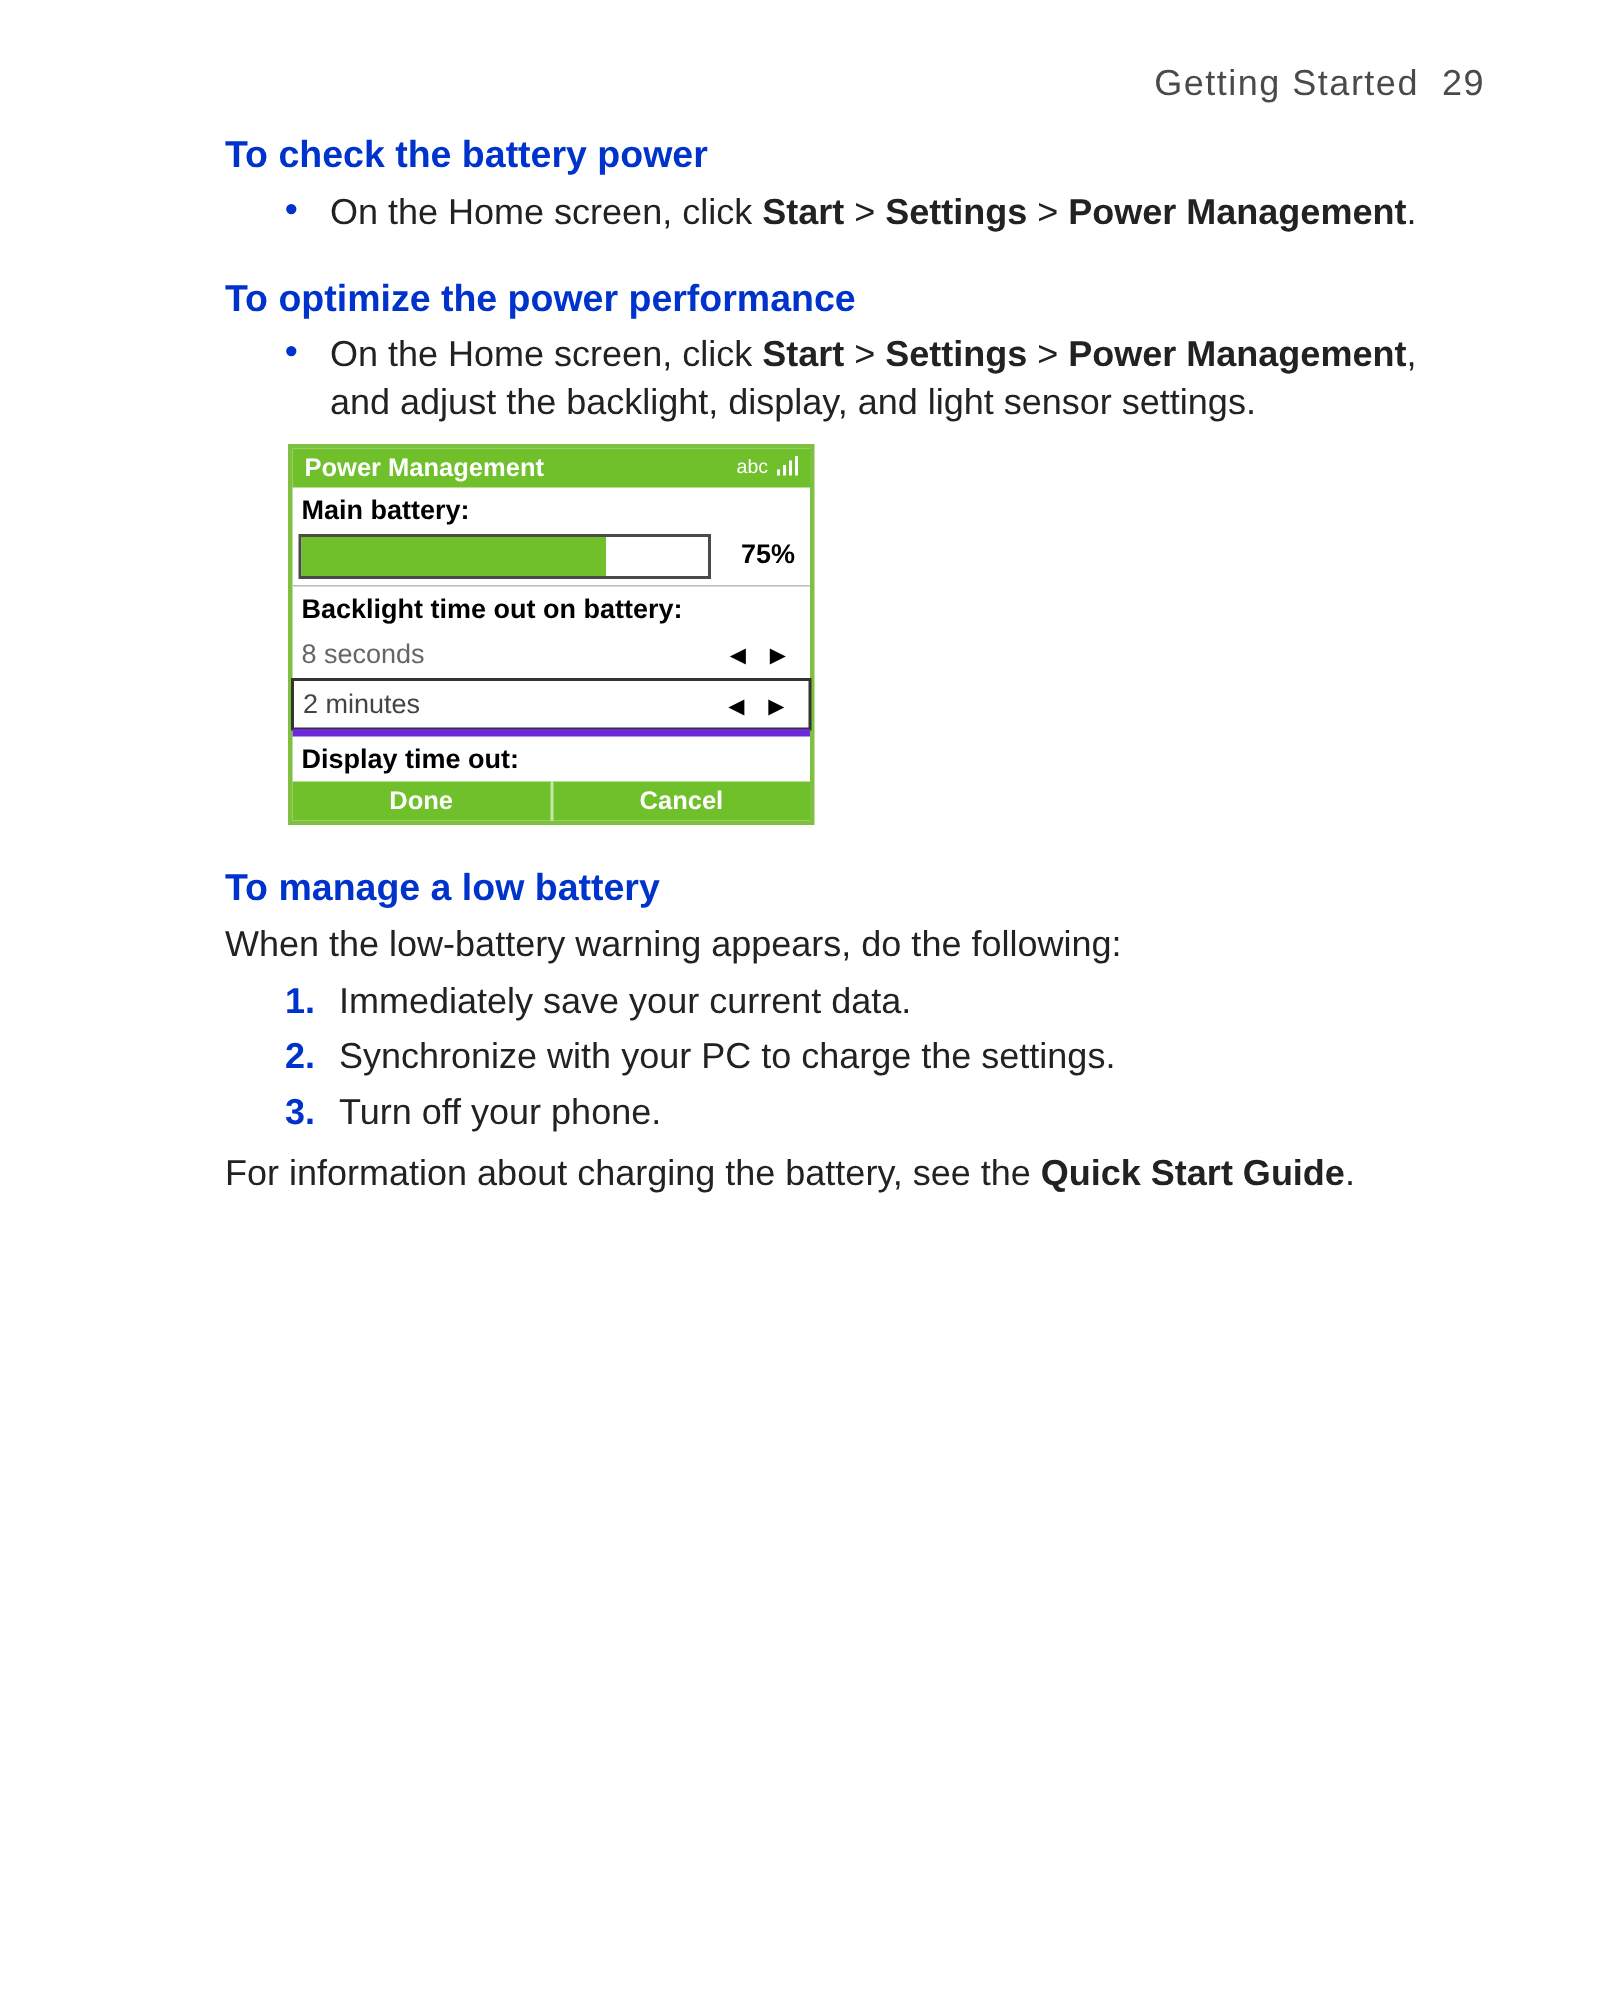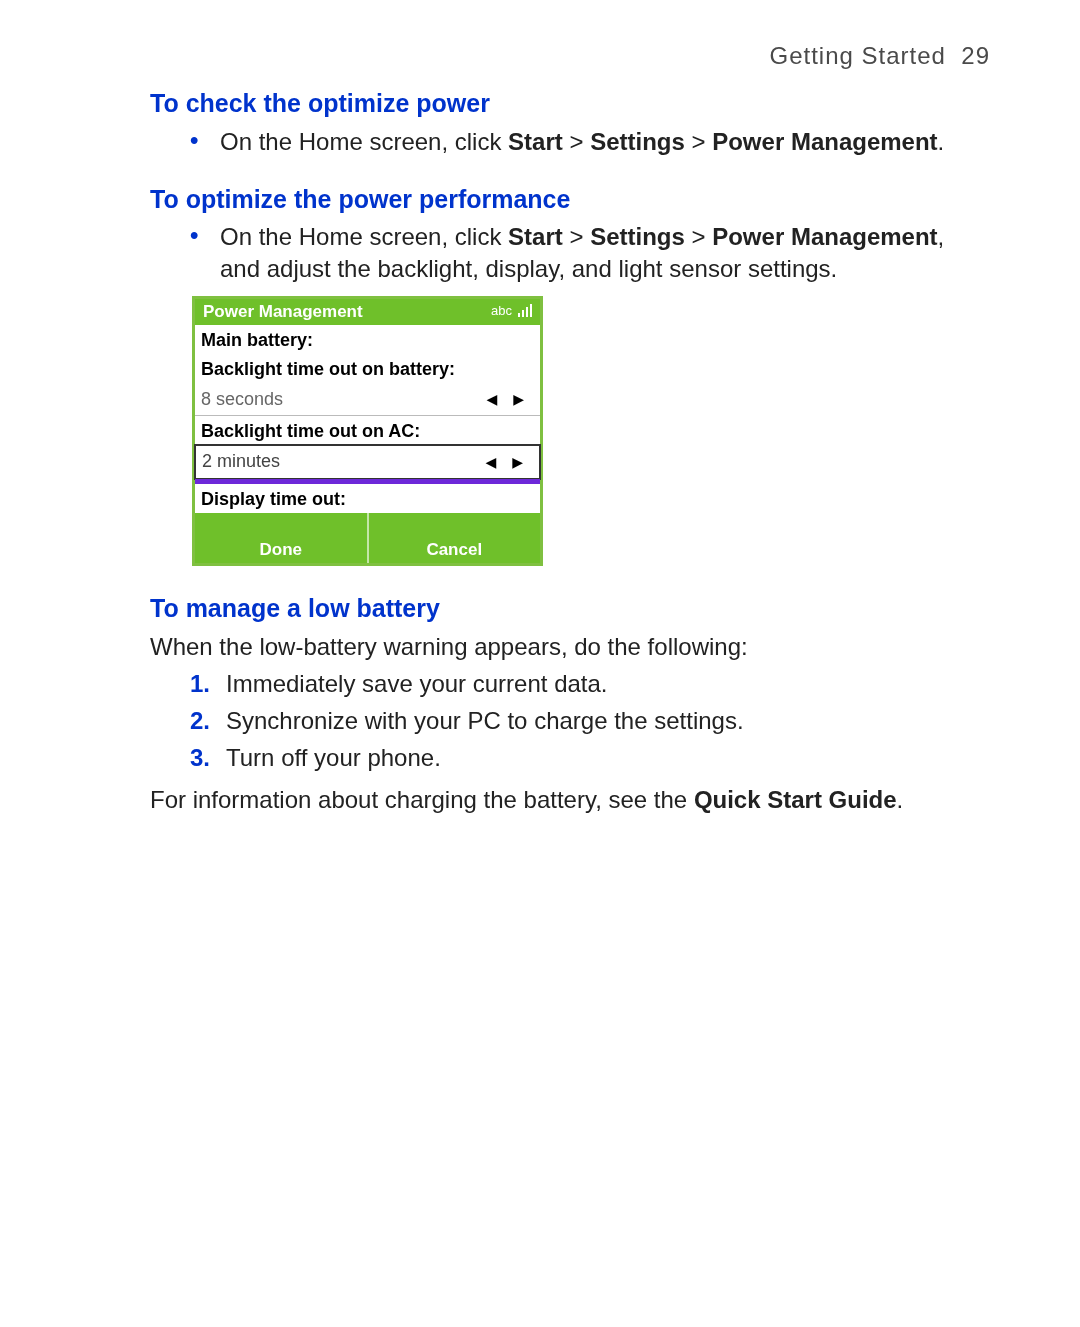--- a/index.html
+++ b/index.html
@@ -166,37 +166,36 @@
     background: #6fc02a;
     color: #fff;
     display: flex;
     font-weight: 700;
     font-size: 17px;
   }
   .device-footer .btn {
     flex: 1;
     text-align: center;
     padding: 2px 0;
-    margin-top: 24px;
   }
   .device-footer .divider {
     width: 2px;
     background: rgba(255,255,255,0.6);
   }
 </style>
 </head>
 <body>
 
 <div class="page">
 
   <div class="running-header">
     <span>Getting Started</span>&nbsp;&nbsp;<span>29</span>
   </div>
 
-  <div class="section-heading">To check the optimize power</div>
+  <div class="section-heading">To check the battery power</div>
   <div class="bullet-row">
     <div class="bullet-dot">•</div>
     <div class="bullet-text">
       <span>On the Home screen, click </span><b>Start</b><span> &gt; </span><b>Settings</b><span> &gt; </span><b>Power Management</b><span>.</span>
     </div>
   </div>
 
   <div class="sub-heading">To optimize the power performance</div>
   <div class="bullet-row">
     <div class="bullet-dot">•</div>
@@ -213,28 +212,33 @@
         <span class="signal-icon">
           <span class="bar b1"></span>
             <span class="bar b2"></span>
             <span class="bar b3"></span>
             <span class="bar b4"></span>
         </span>
       </span>
     </div>
     <div class="device-body">
       <div class="device-label">Main battery:</div>
+      <div class="battery-row">
+        <div class="battery-track">
+          <div class="battery-fill" id="battery-fill" style="width: 75%;"></div>
+        </div>
+        <div class="battery-pct">75%</div>
+      </div>
 
       <div class="device-label">Backlight time out on battery:</div>
       <div class="spinner-row">
         <span>8 seconds</span>
         <span class="spinner-arrows">◀ ▶</span>
       </div>
 
-      <div class="device-label">Backlight time out on AC:</div>
       <div class="spinner-row selected">
         <span>2 minutes</span>
         <span class="spinner-arrows">◀ ▶</span>
       </div>
 
       <div class="device-label" style="border-top:5px solid #6d28d9">Display time out:</div>
     </div>
     <div class="device-footer">
       <div class="btn">Done</div>
       <div class="divider"></div>

